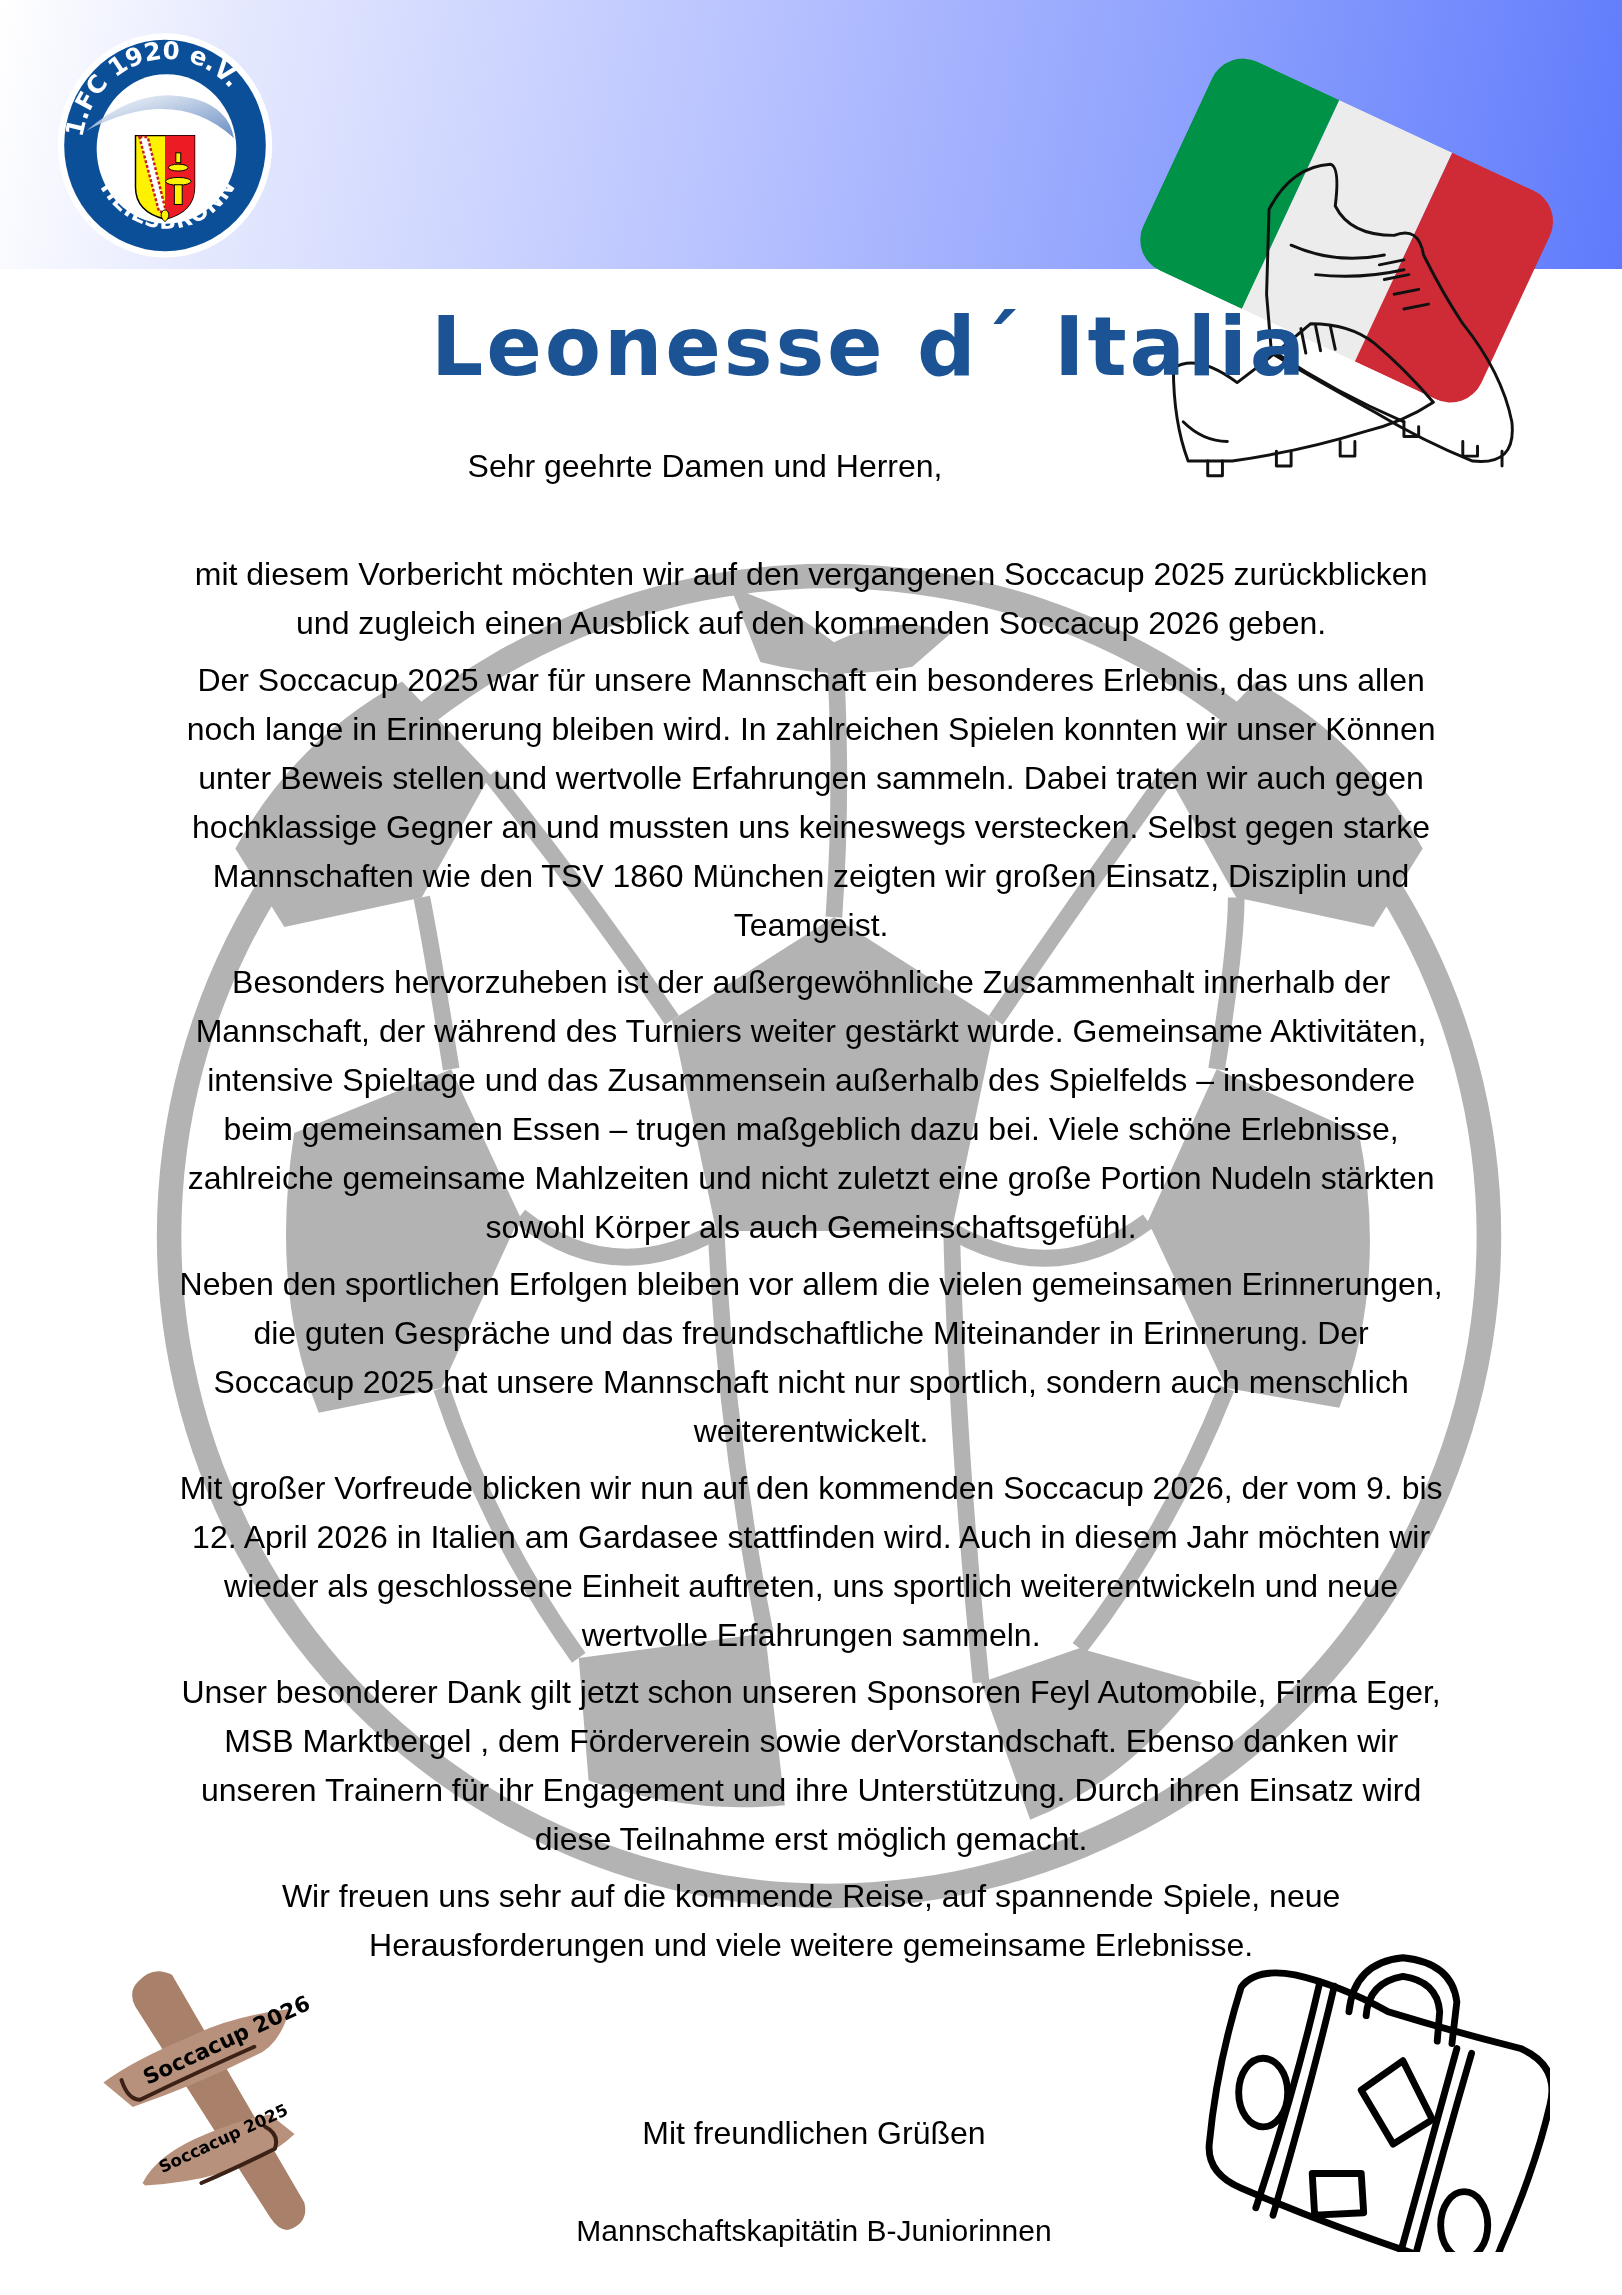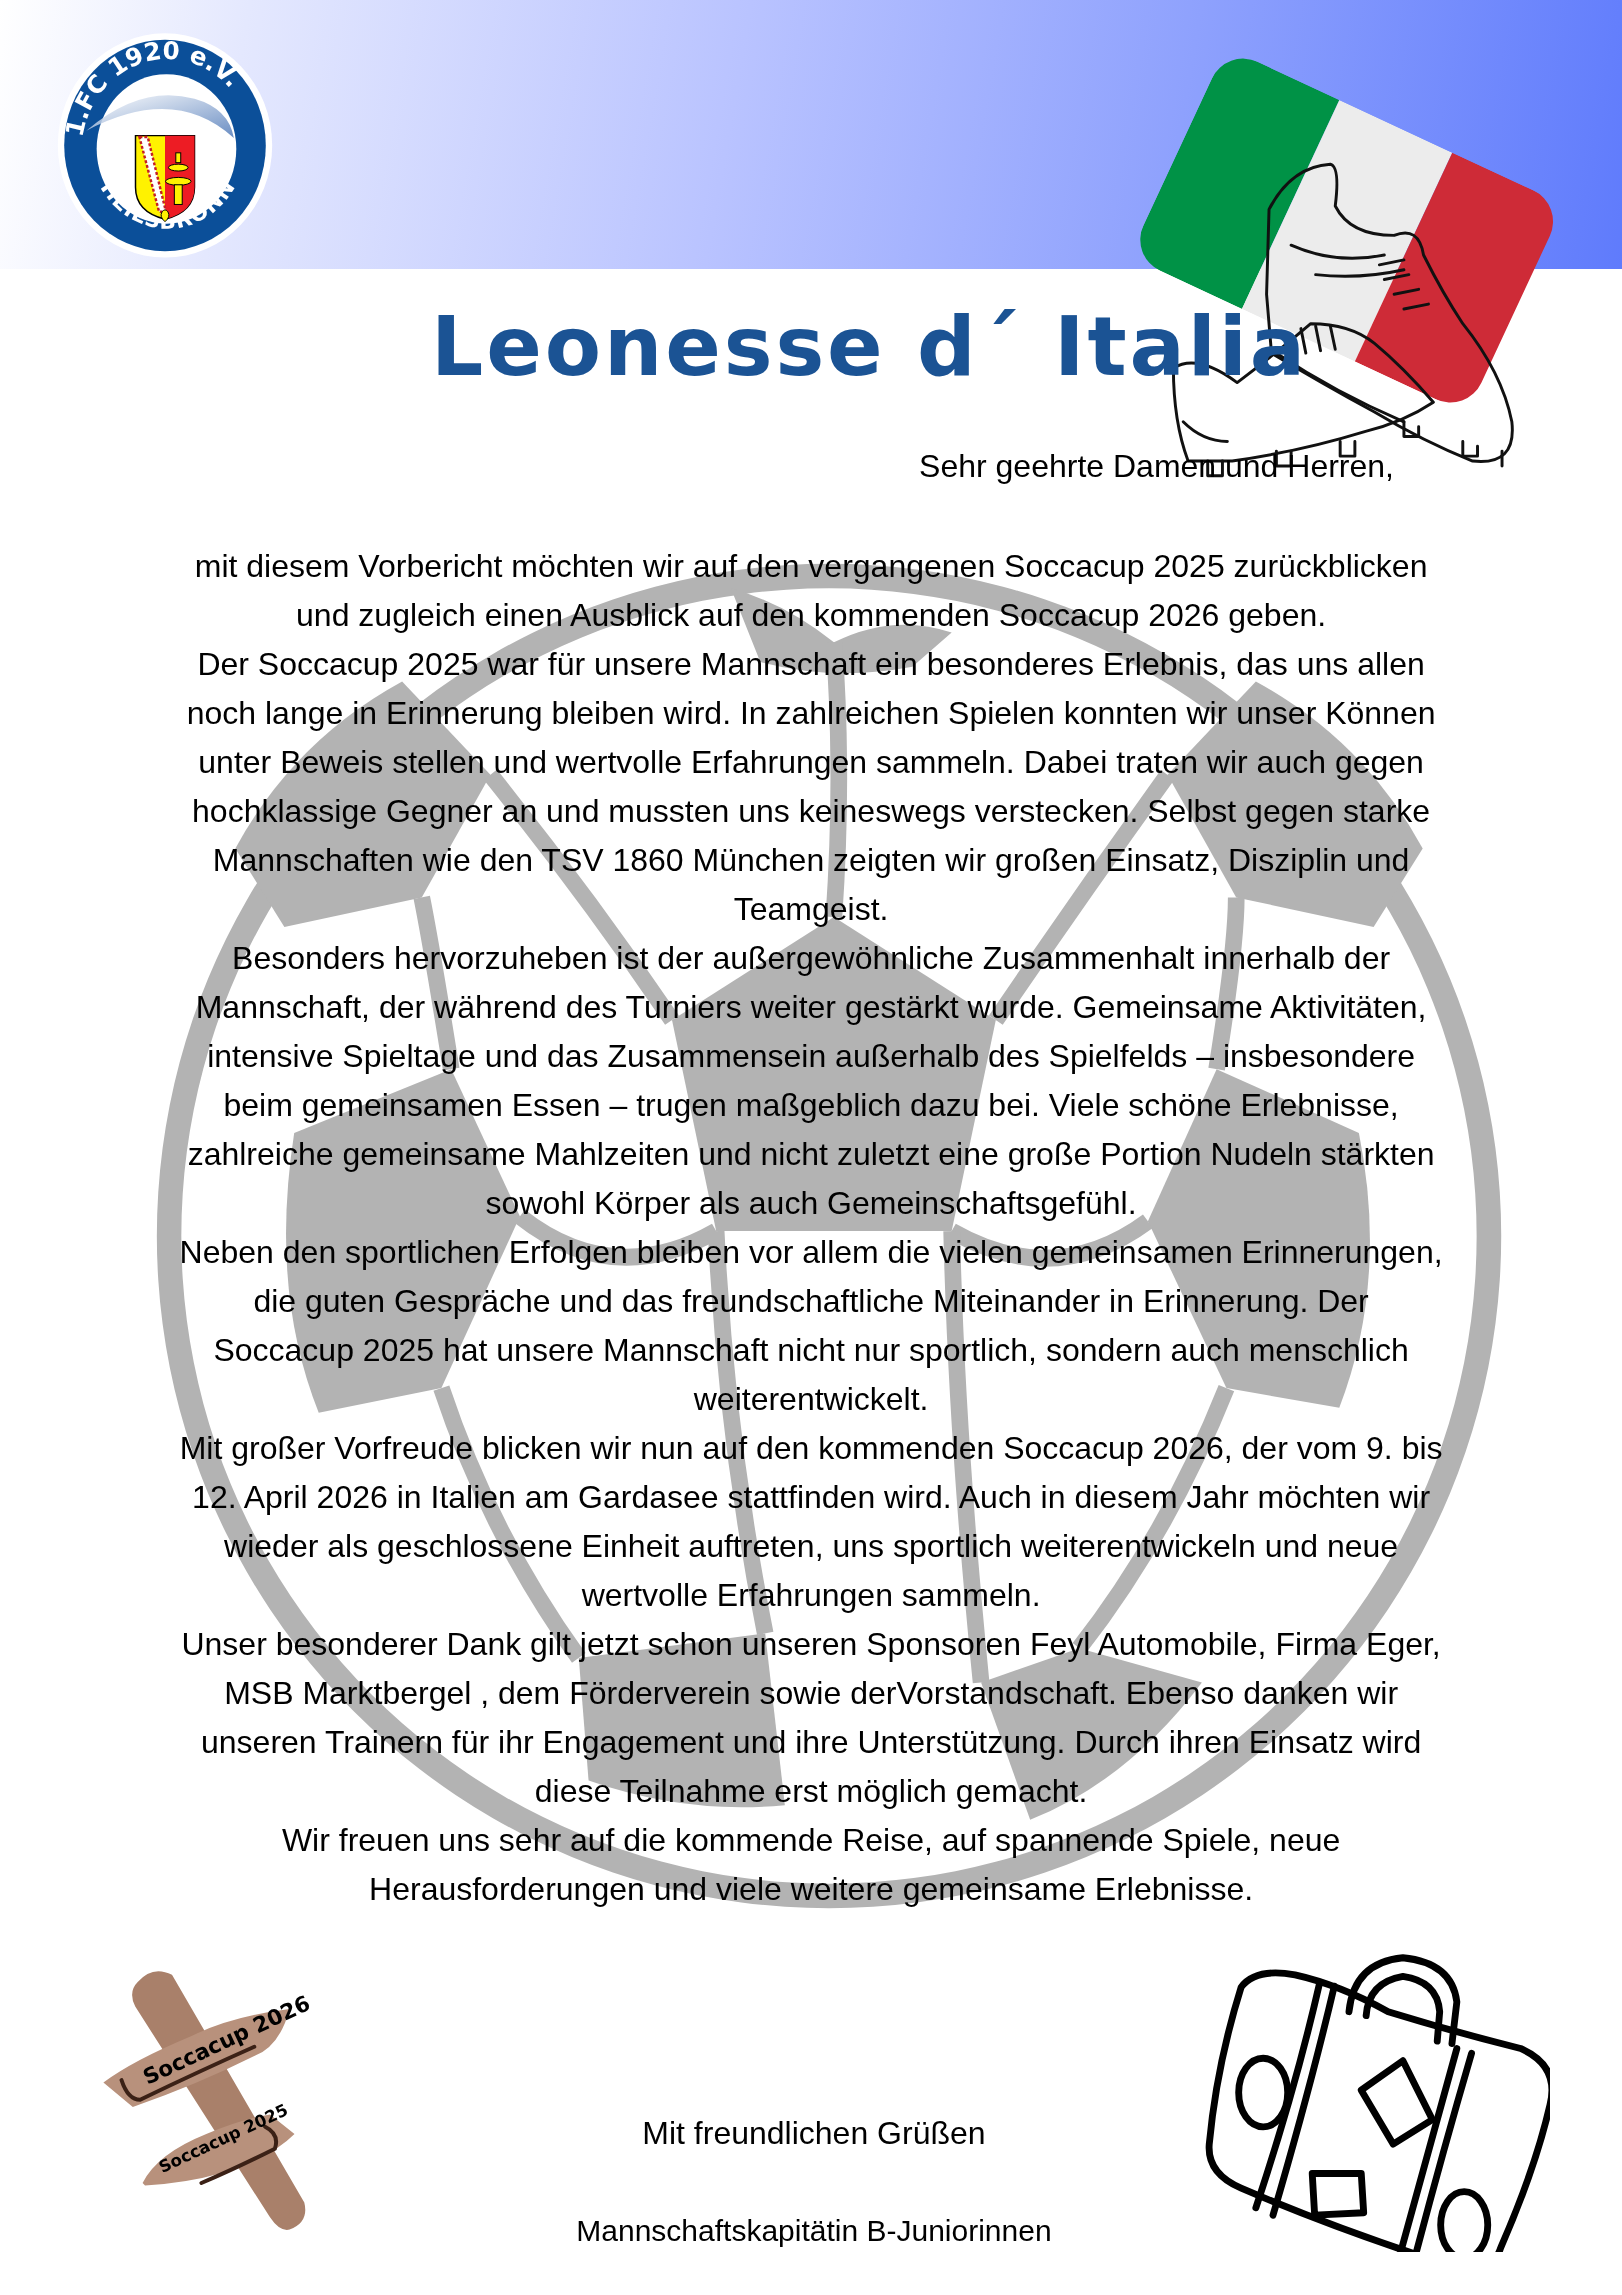--- a/index.html
+++ b/index.html
@@ -15,30 +15,30 @@
   }
   .logo { position: absolute; left: 47px; top: 24.5px; width: 236px; height: 236px; }
   .flag-boot { position: absolute; left: 1129px; top: 49px; width: 491px; height: 466px; }
   .title {
     position: absolute; left: 0; width: 1623px; top: 299px; text-align: center;
     padding-left: 116px; box-sizing: border-box;
     font-family: "DejaVu Sans", sans-serif; font-weight: bold;
     font-size: 82px; letter-spacing: 2.9px; color: #1b5394;
   }
   .salutation {
-    position: absolute; left: 0; width: 1394px; top: 442px; text-align: right;
+    position: absolute; left: 0; width: 1394px; top: 442px; text-align: center;
     padding-left: 16px; box-sizing: border-box;
     font-size: 32px; line-height: 49px;
   }
   .ball { position: absolute; left: 147px; top: 554px; width: 1364px; height: 1364px; }
   .body-text {
     position: absolute; left: 19.6px; width: 1583px; top: 542px;
     text-align: center; font-size: 32px; line-height: 49px;
   }
-  .body-text p { margin: 0; }
+  .body-text p { margin: 8px; }
   .signpost { position: absolute; left: 74px; top: 1938px; width: 245px; height: 343px; }
   .suitcase { position: absolute; left: 1197px; top: 1943px; width: 353px; height: 309px; }
   .signature {
     position: absolute; left: 0; width: 1623px; top: 2061px; text-align: center;
     padding-left: 4.9px; box-sizing: border-box;
   }
   .signature div { font-size: 32px; line-height: 49px; margin-top: 48px; }
   .signature .role { font-size: 30px; }
 </style>
 </head>

